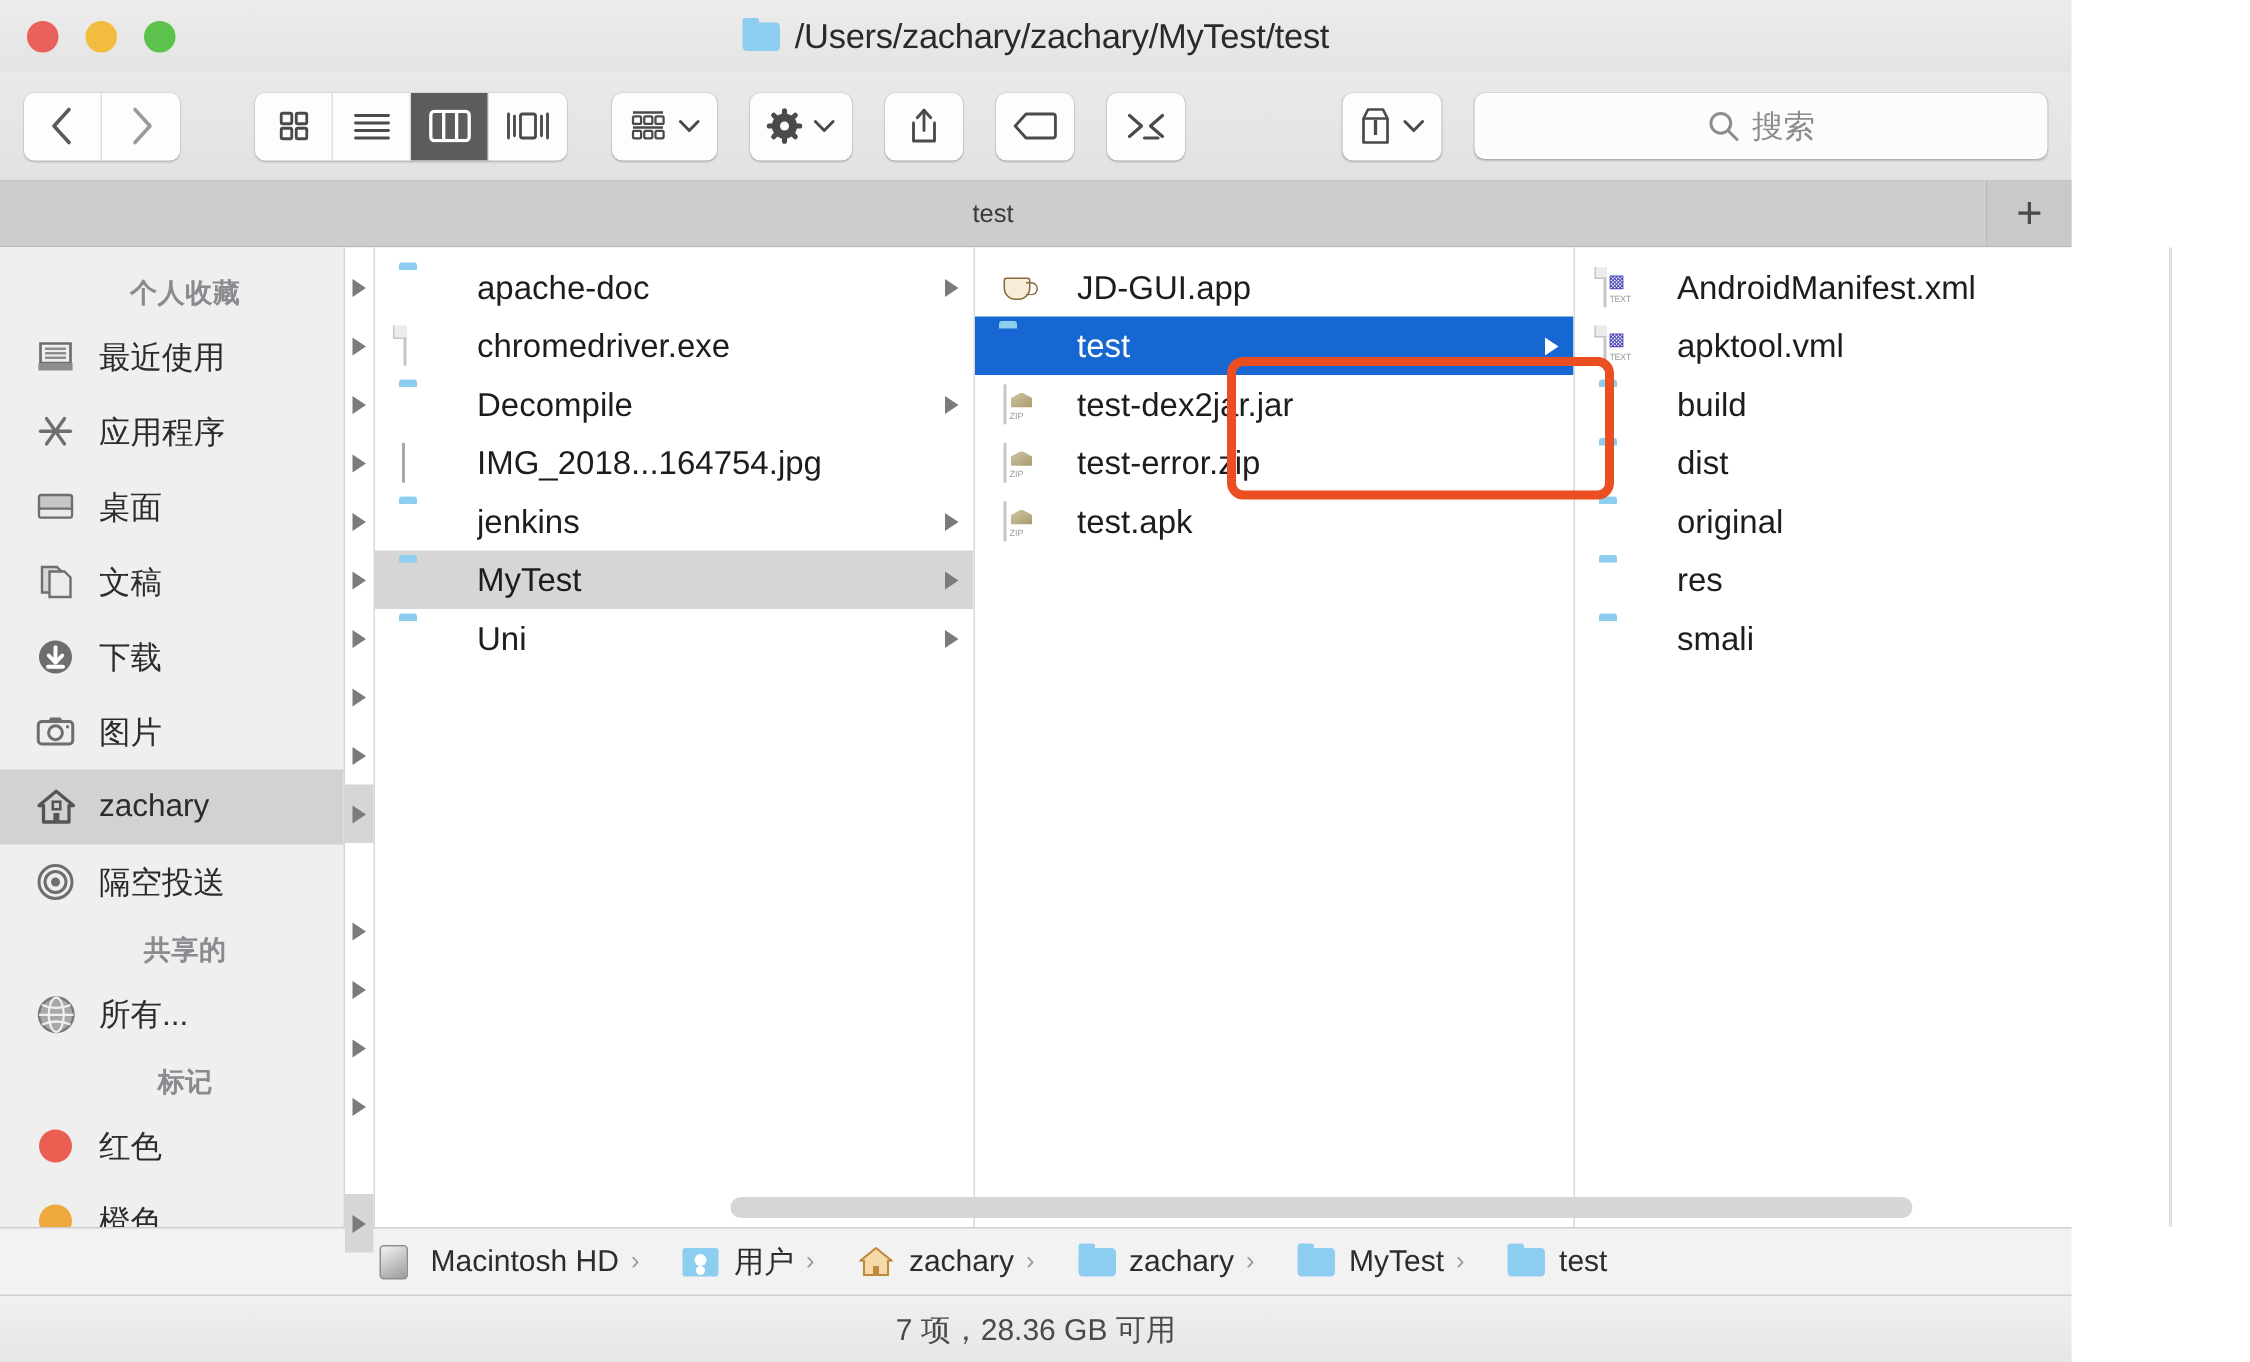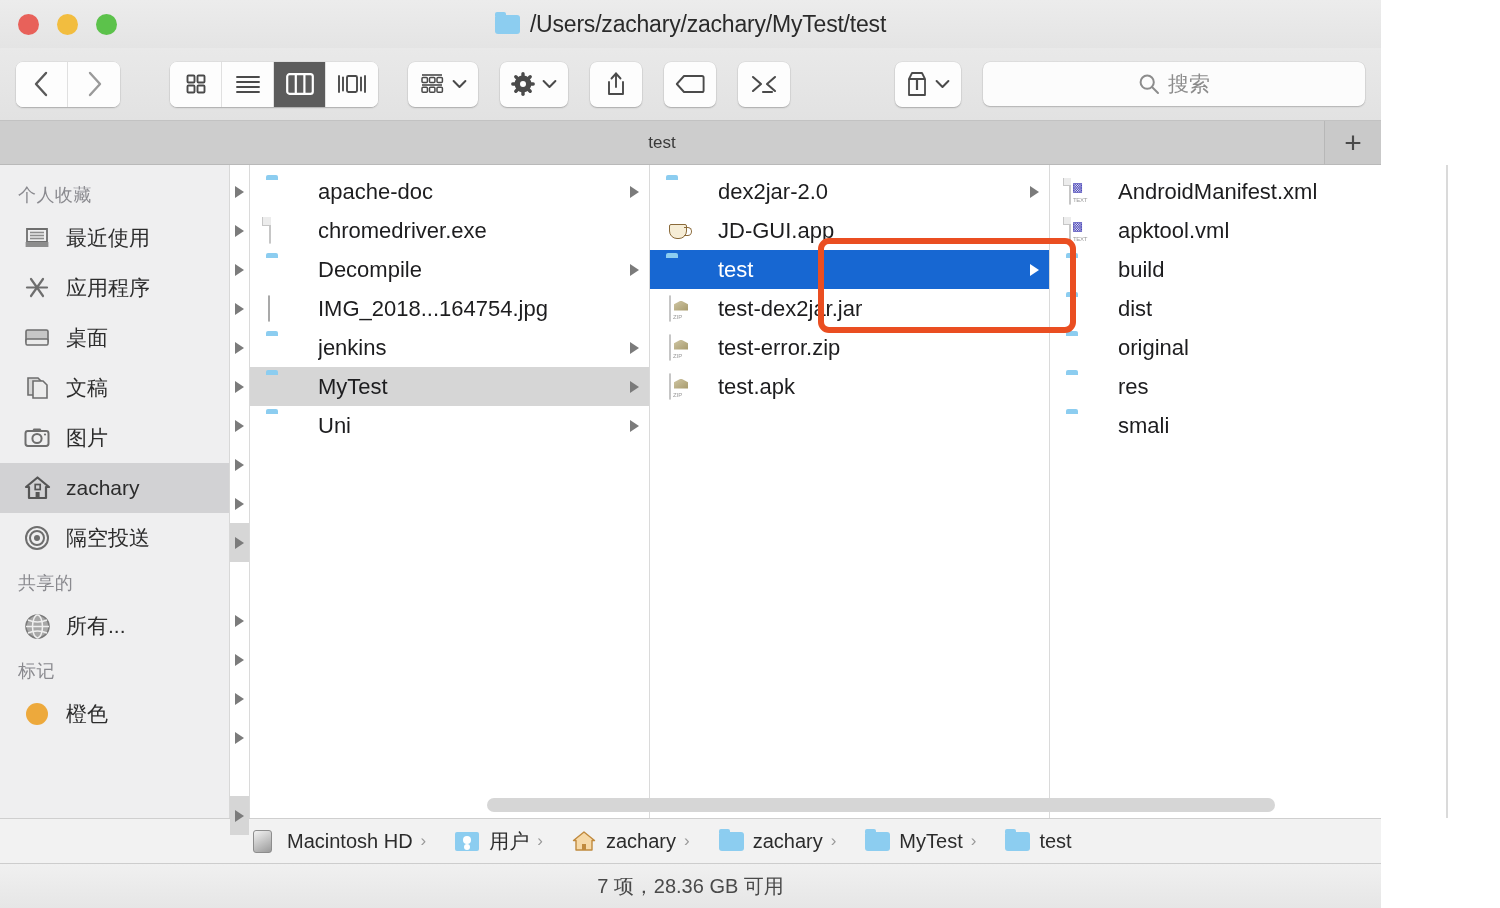--- a/index.html
+++ b/index.html
@@ -121,22 +121,23 @@
   .sidebar {
     width: 230px; flex: 0 0 230px;
     background: #efeff0;
     border-right: 1px solid #d8d8d8;
     padding-top: 10px;
     overflow: hidden;
   }
   .sb-header {
     font-size: 18px; color: #8a8a8f;
     padding: 8px 0 6px 18px;
-    font-weight: 400;
+    font-weight: 700;
     letter-spacing: .4px;
+    text-align: center;
   }
   .sb-item {
     height: 50px;
     display: flex; align-items: center;
     padding-left: 22px; gap: 14px;
     font-size: 21px; color: #2c2c2c;
   }
   .sb-item.selected { background: #d2d2d4; }
   .sb-ico { width: 30px; height: 30px; flex: 0 0 30px;
             display: flex; align-items: center; justify-content: center; }
@@ -585,20 +586,33 @@
       <div class="sb-item">
         <span class="sb-ico">
           <svg width="26" height="26" viewBox="0 0 26 26">
             <path d="M4 3 L14 3 L18 7 L18 20 L4 20 Z" fill="#d7d7d7" stroke="#6e6e6e" stroke-width="1.6"></path>
             <path d="M9 6 L19 6 L23 10 L23 23 L9 23 Z" fill="#ececec" stroke="#6e6e6e" stroke-width="1.6"></path>
           </svg>
         </span>
         <span>文稿</span>
       </div>
 
+      <div class="sb-item">
+        <span class="sb-ico">
+          <svg width="26" height="26" viewBox="0 0 26 26">
+            <circle cx="13" cy="13" r="11" fill="#6e6e6e"></circle>
+            <g stroke="#ffffff" stroke-width="2.6" stroke-linecap="round" stroke-linejoin="round" fill="none">
+              <line x1="13" y1="6.5" x2="13" y2="16"></line>
+              <polyline points="8.5,12 13,16.8 17.5,12"></polyline>
+              <line x1="8" y1="19.5" x2="18" y2="19.5"></line>
+            </g>
+          </svg>
+        </span>
+        <span>下载</span>
+      </div>
 
       <div class="sb-item">
         <span class="sb-ico">
           <svg width="26" height="26" viewBox="0 0 26 26">
             <rect x="1.5" y="6" width="23" height="15" rx="2.4" fill="none" stroke="#6e6e6e" stroke-width="2"></rect>
             <path d="M8 6 L9.6 3.4 L16.4 3.4 L18 6 Z" fill="#6e6e6e"></path>
             <circle cx="13" cy="13.5" r="4.6" fill="none" stroke="#6e6e6e" stroke-width="2"></circle>
             <circle cx="21" cy="9.5" r="1.1" fill="#6e6e6e"></circle>
           </svg>
         </span>
@@ -639,20 +653,26 @@
               <path d="M4 7 Q13.5 11 23 7"></path>
               <path d="M4 20 Q13.5 16 23 20"></path>
             </g>
           </svg>
         </span>
         <span>所有...</span>
       </div>
 
       <div class="sb-header">标记</div>
 
+      <div class="sb-item">
+        <span class="sb-ico">
+          <span class="dot" style="background:#ea5f52"></span>
+        </span>
+        <span>红色</span>
+      </div>
 
       <div class="sb-item">
         <span class="sb-ico">
           <span class="dot" style="background:#eda93c"></span>
         </span>
         <span>橙色</span>
       </div>
     </div>
 
     <div class="stub-col">
@@ -737,25 +757,20 @@
           <span class="arrow"></span>
         </div>
         <div class="row">
           <span class="fico"><span class="folder"></span></span>
           <span class="nm">Uni</span>
           <span class="arrow"></span>
         </div>
       </div>
 
       <div class="col col-2">
-        <div class="row">
-          <span class="fico"><span class="folder"></span></span>
-          <span class="nm">dex2jar-2.0</span>
-          <span class="arrow"></span>
-        </div>
         <div class="row">
           <span class="fico cupico">
             <span class="cup"></span>
               <span class="handle"></span>
           </span>
           <span class="nm">JD-GUI.app</span>
         </div>
         <div class="row sel-blue">
           <span class="fico"><span class="folder"></span></span>
           <span class="nm">test</span>

